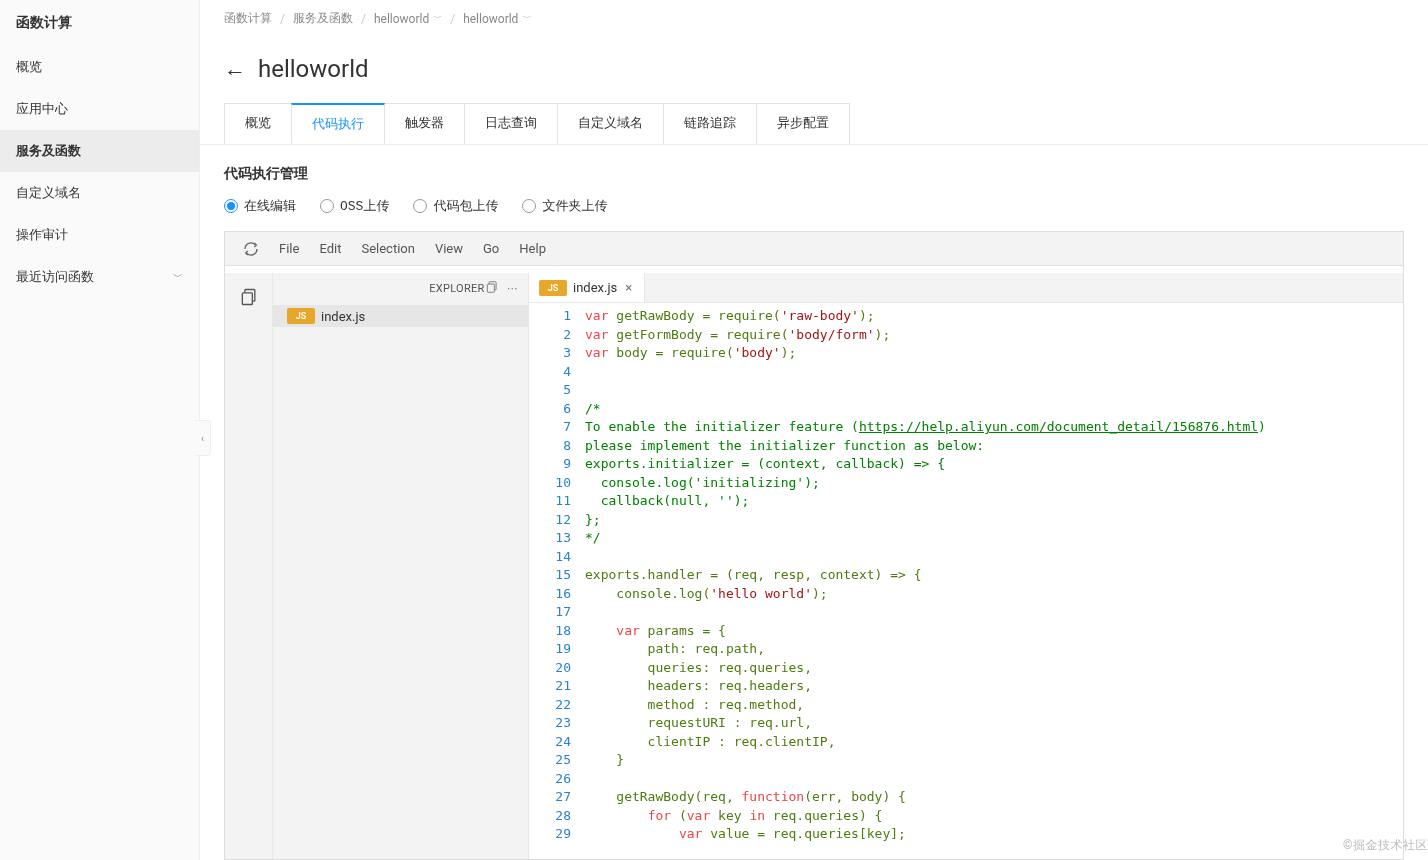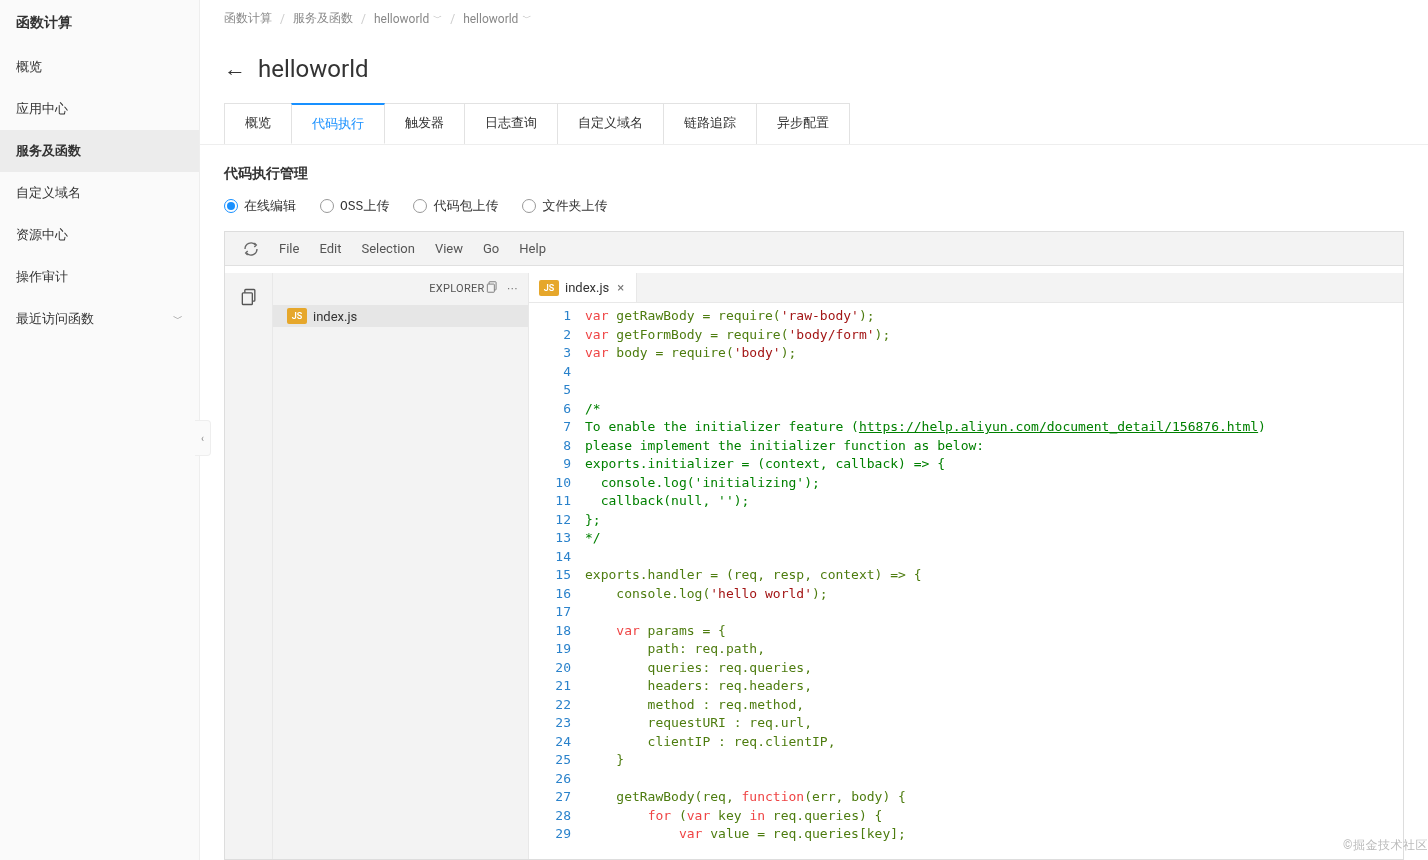--- a/index.html
+++ b/index.html
@@ -201,21 +201,21 @@
   }
   .explorer-header-actions { display: flex; gap: 8px; align-items: center; color: #777; }
   .explorer-header-actions span { cursor: pointer; }
   .explorer-tree { padding: 2px 0; }
   .tree-item {
     display: flex; align-items: center; gap: 6px;
     padding: 3px 14px; font-size: 13px; color: #333;
     background: #e6e6e6; cursor: pointer;
   }
   .file-badge {
-    width: 20px; height: 16px; background: #e6a72b; color: #fff;
+    width: 28px; height: 16px; background: #e6a72b; color: #fff;
     font-size: 9px; display: inline-flex; align-items: center; justify-content: center;
     border-radius: 2px; font-weight: 600;
   }
   .editor-area {
     flex: 1;
     display: flex;
     flex-direction: column;
     background: #fff;
     overflow: hidden;
     min-height: 0;
@@ -281,23 +281,20 @@
         <span>概览</span>
       </div>
       <div class="sidebar-item">
         <span>应用中心</span>
       </div>
       <div class="sidebar-item active">
         <span>服务及函数</span>
       </div>
       <div class="sidebar-item">
         <span>自定义域名</span>
-      </div>
-      <div class="sidebar-item">
-        <span>资源中心</span>
       </div>
       <div class="sidebar-item">
         <span>操作审计</span>
       </div>
       <div class="sidebar-item">
         <span>最近访问函数</span>
         <span class="chev">﹀</span>
       </div>
     </div>
   <div class="sidebar-collapse-handle">

